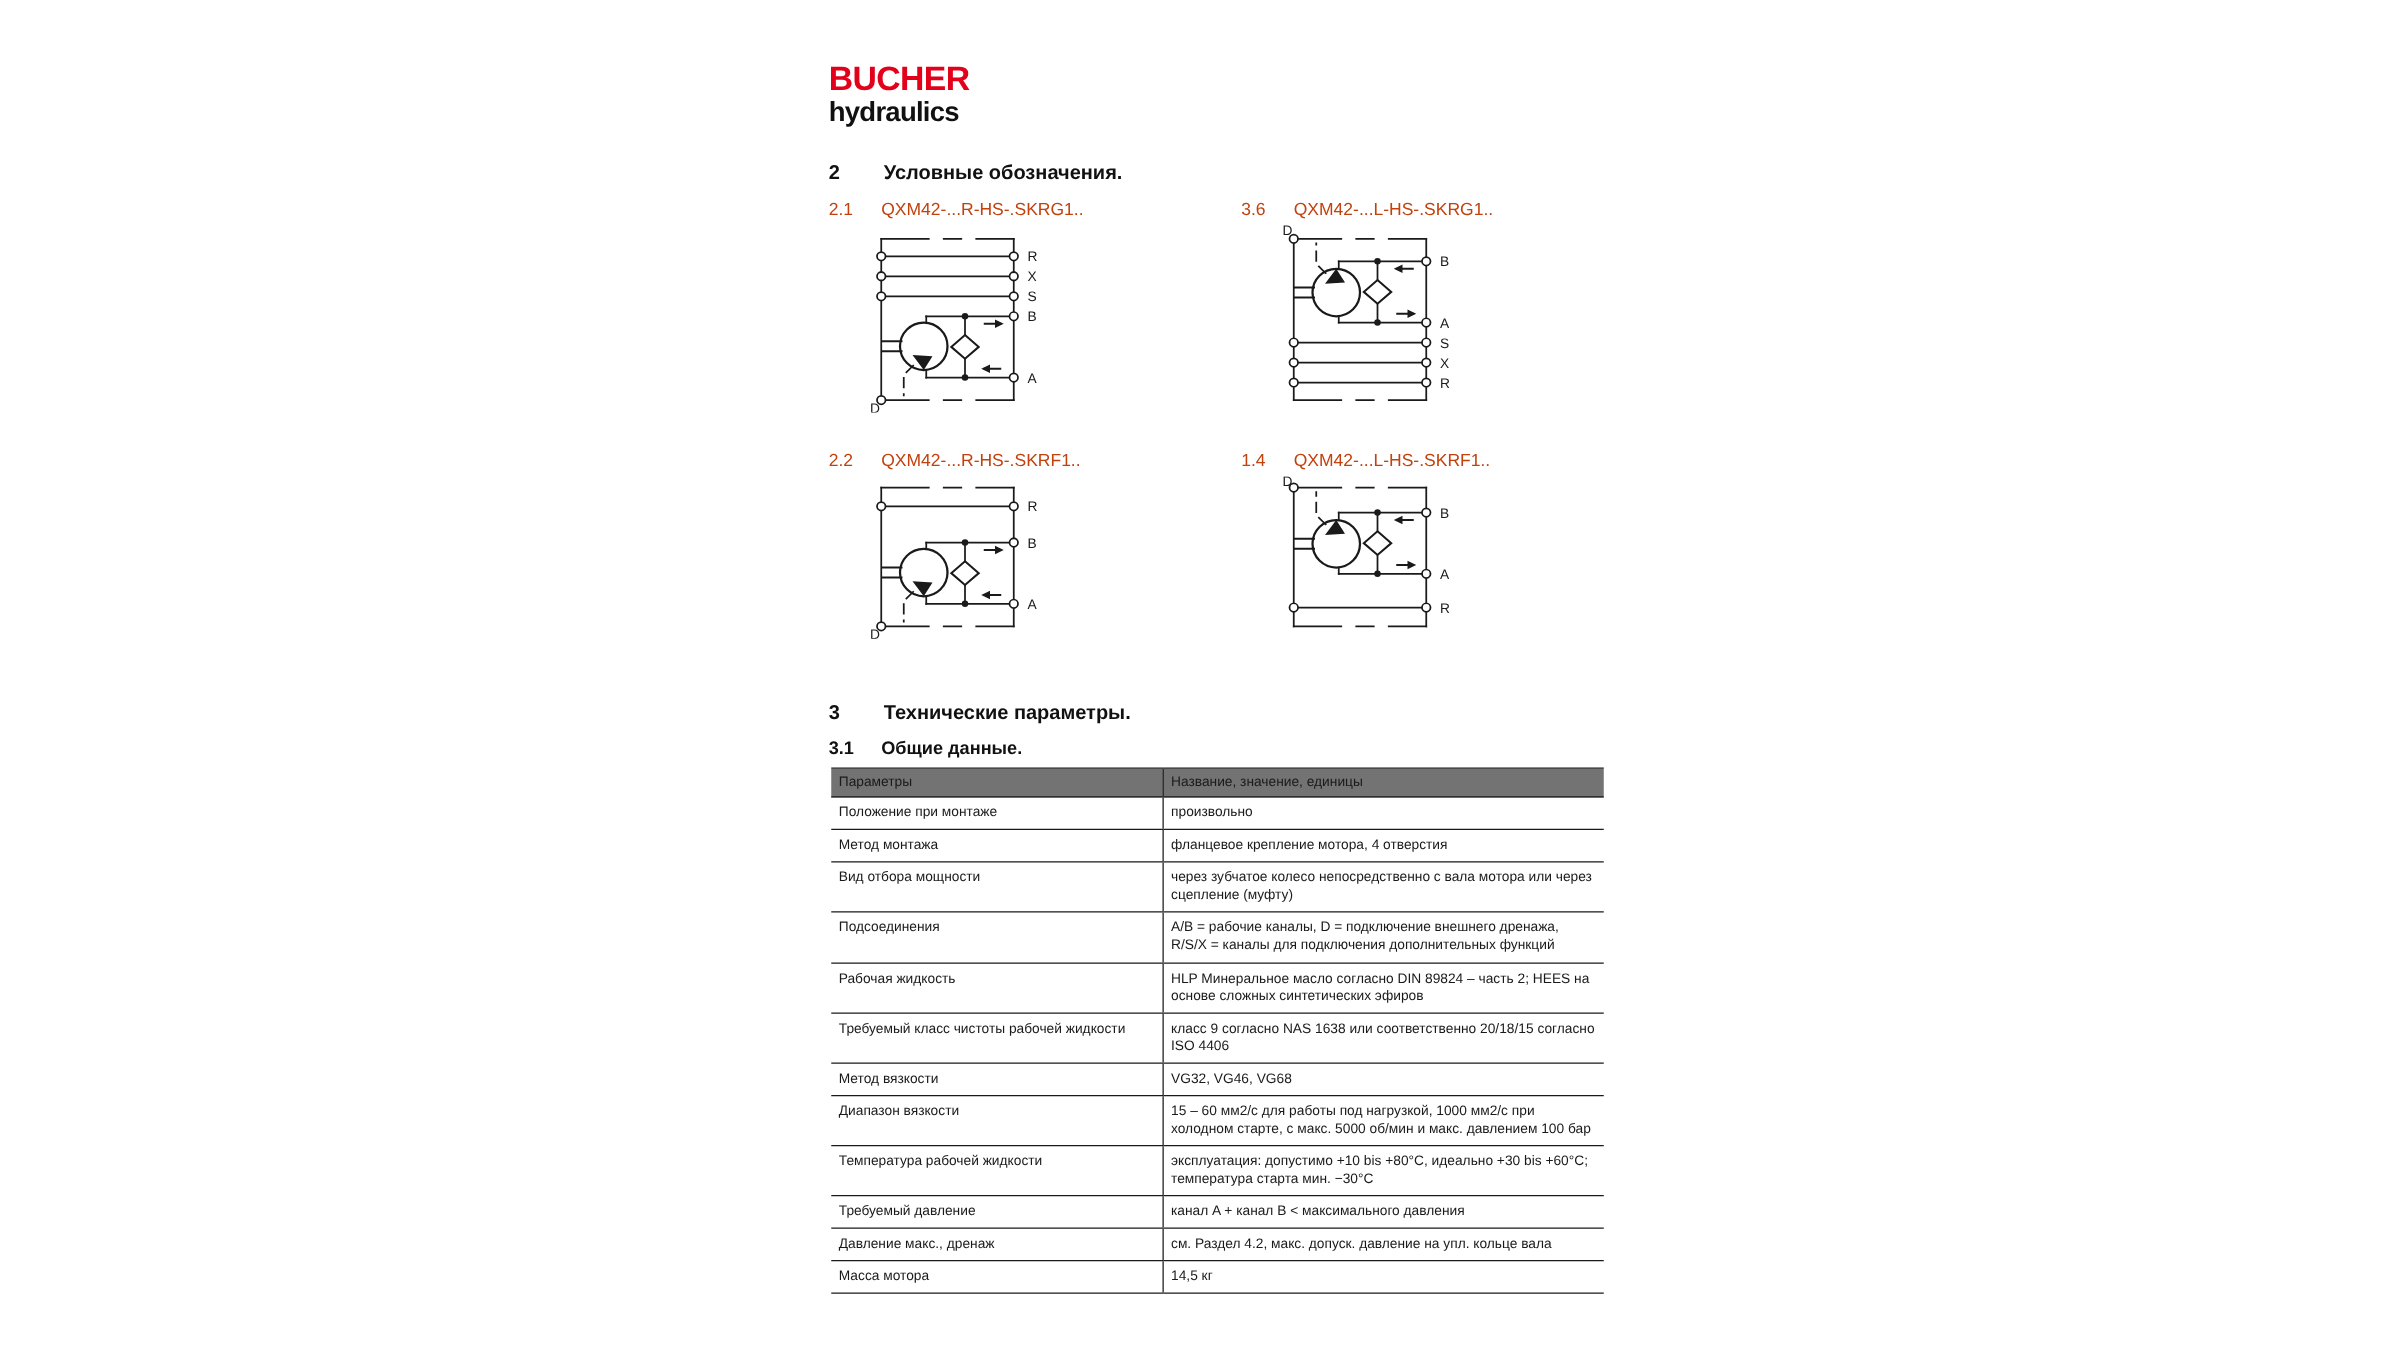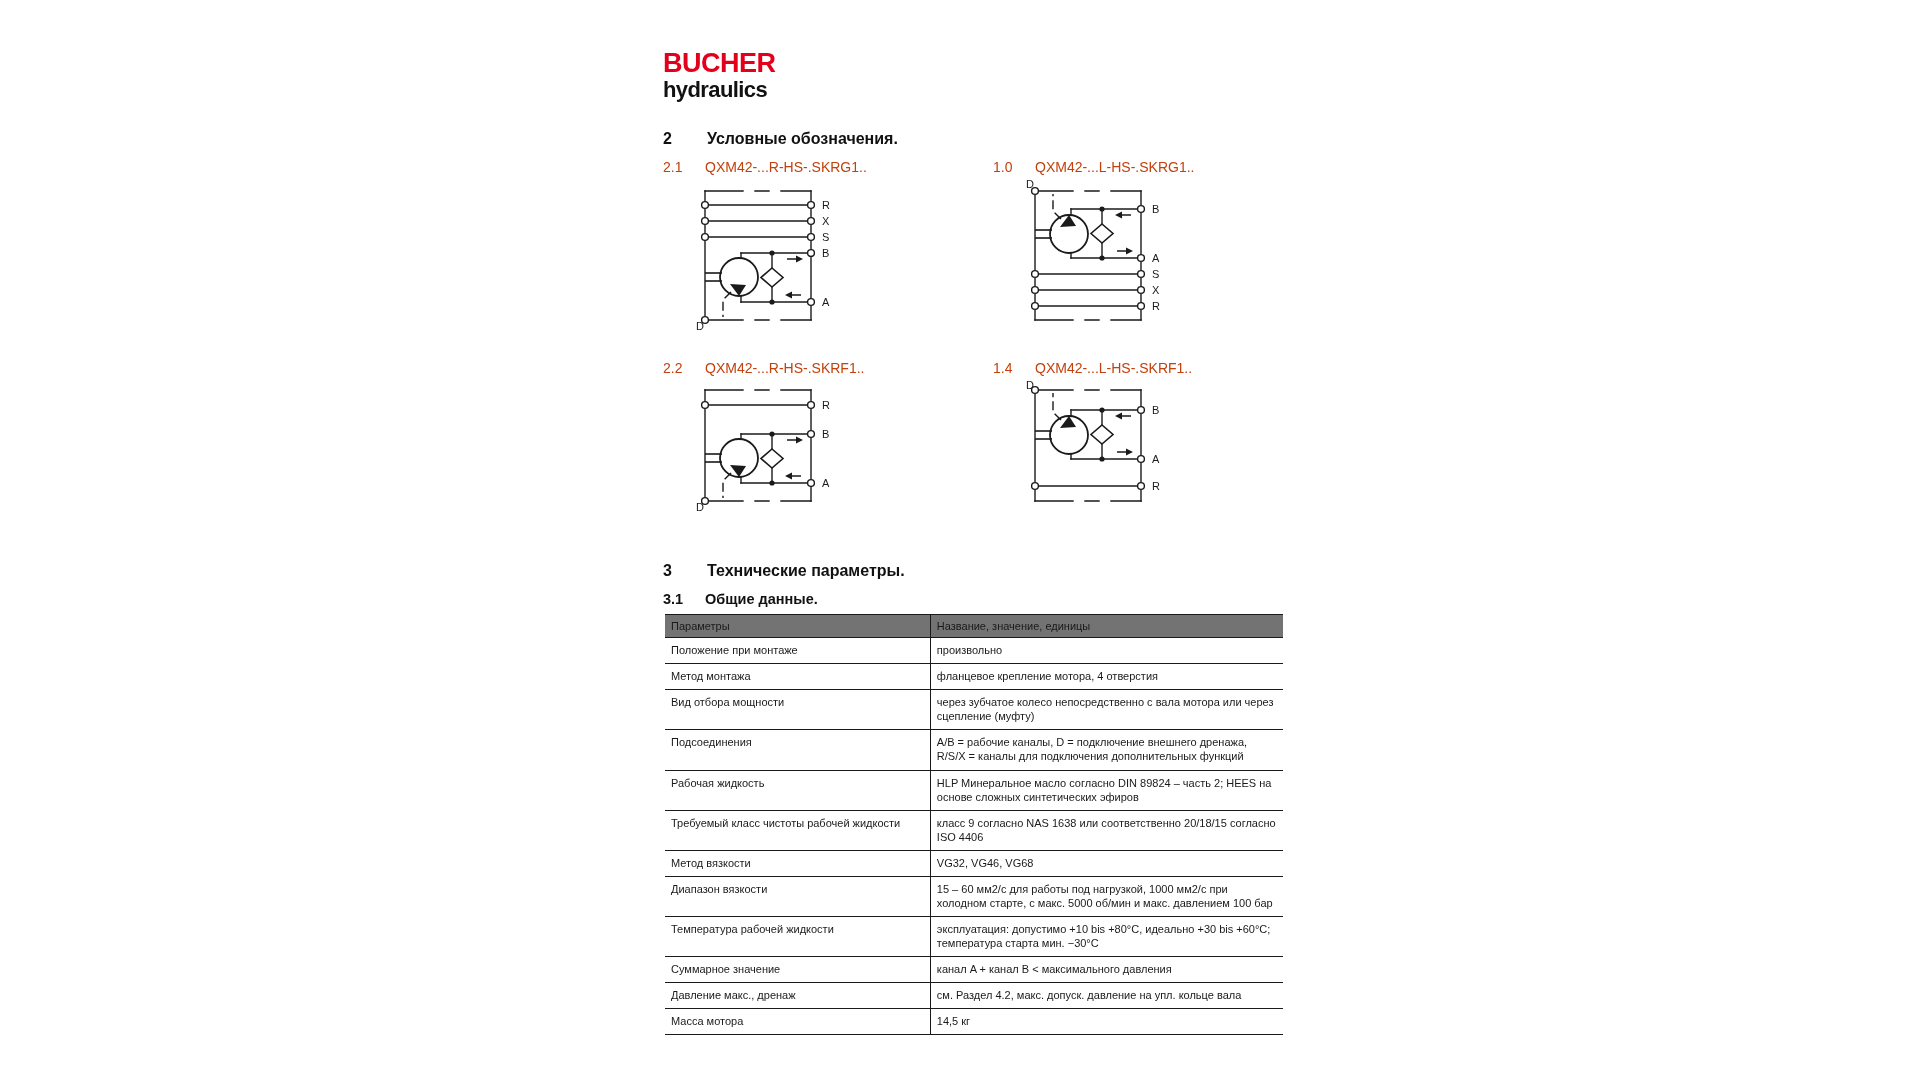--- a/index.html
+++ b/index.html
@@ -124,21 +124,21 @@
   </div>
 
   <div class="h-sec" style="left:663px; top:130px;">
     <span class="num">2</span><span>Условные обозначения.</span>
   </div>
 
   <div class="d-title" style="left:663px; top:159px;">
     <span class="num">2.1</span><span>QXM42-...R-HS-.SKRG1..</span>
   </div>
   <div class="d-title" style="left:993px; top:159px;">
-    <span class="num">1.0</span><span>QXM42-...L-HS-.SKRG1..</span>
+    <span class="num">3.6</span><span>QXM42-...L-HS-.SKRG1..</span>
   </div>
   <div class="d-title" style="left:663px; top:360px;">
     <span class="num">2.2</span><span>QXM42-...R-HS-.SKRF1..</span>
   </div>
   <div class="d-title" style="left:993px; top:360px;">
     <span class="num">1.4</span><span>QXM42-...L-HS-.SKRF1..</span>
   </div>
 
   <div class="schem" style="left:693px; top:180px;">
     <svg width="190" height="150" viewBox="0 0 190 150">
@@ -459,21 +459,21 @@
       </tr>
       <tr>
         <td class="col-param">Диапазон вязкости</td>
         <td class="col-value">15 – 60 мм2/с для работы под нагрузкой, 1000 мм2/с при холодном старте, с макс. 5000 об/мин и макс. давлением 100 бар</td>
       </tr>
       <tr>
         <td class="col-param">Температура рабочей жидкости</td>
         <td class="col-value">эксплуатация: допустимо +10 bis +80°C, идеально +30 bis +60°C; температура старта мин. −30°C</td>
       </tr>
       <tr>
-        <td class="col-param">Суммарное значение</td>
+        <td class="col-param">Требуемый давление</td>
         <td class="col-value">канал A + канал B &lt; максимального давления</td>
       </tr>
       <tr>
         <td class="col-param">Давление макс., дренаж</td>
         <td class="col-value">см. Раздел 4.2, макс. допуск. давление на упл. кольце вала</td>
       </tr>
       <tr>
         <td class="col-param">Масса мотора</td>
         <td class="col-value">14,5 кг</td>
       </tr>

